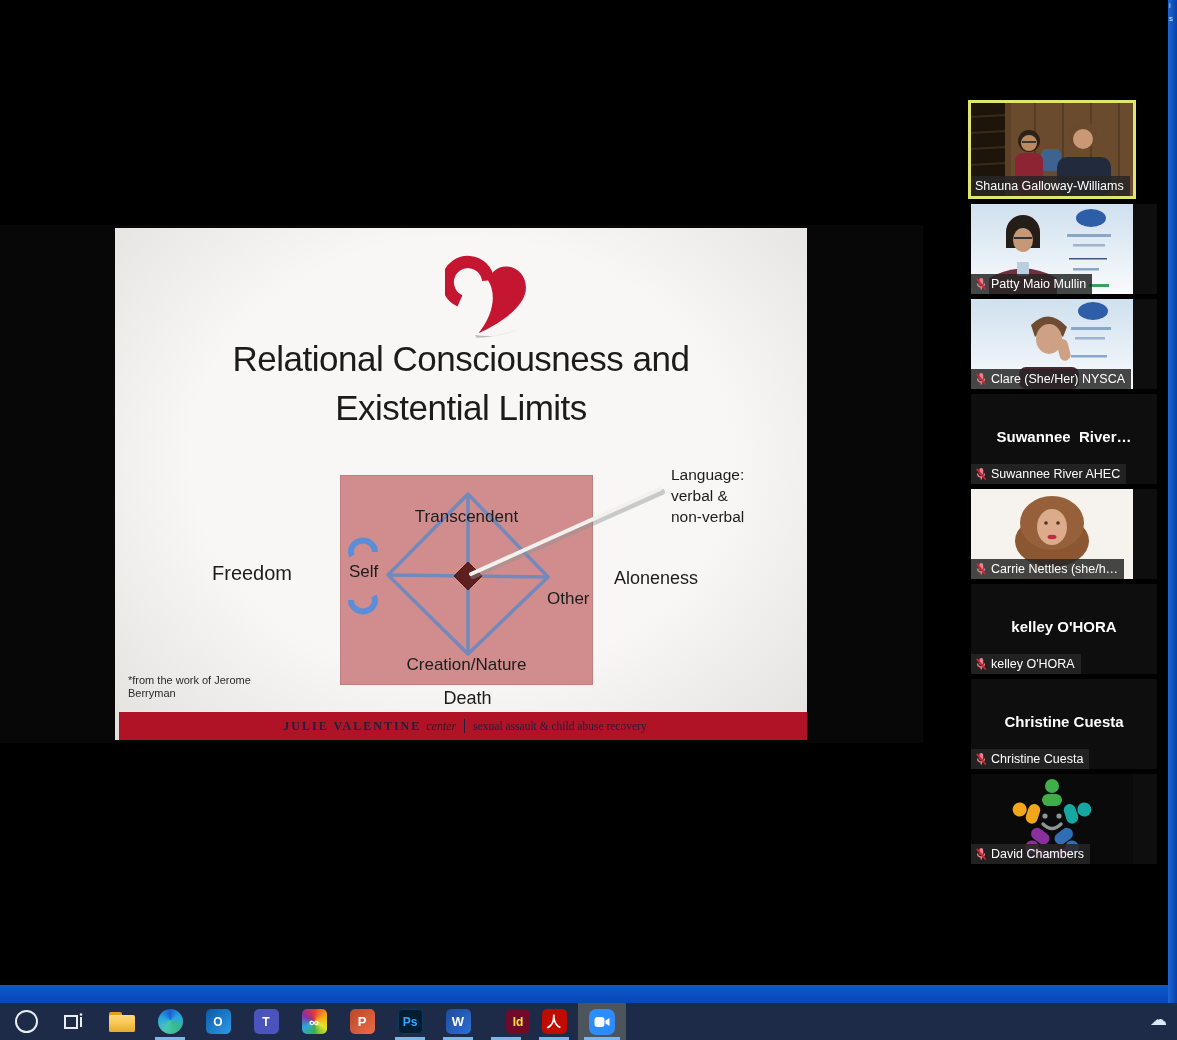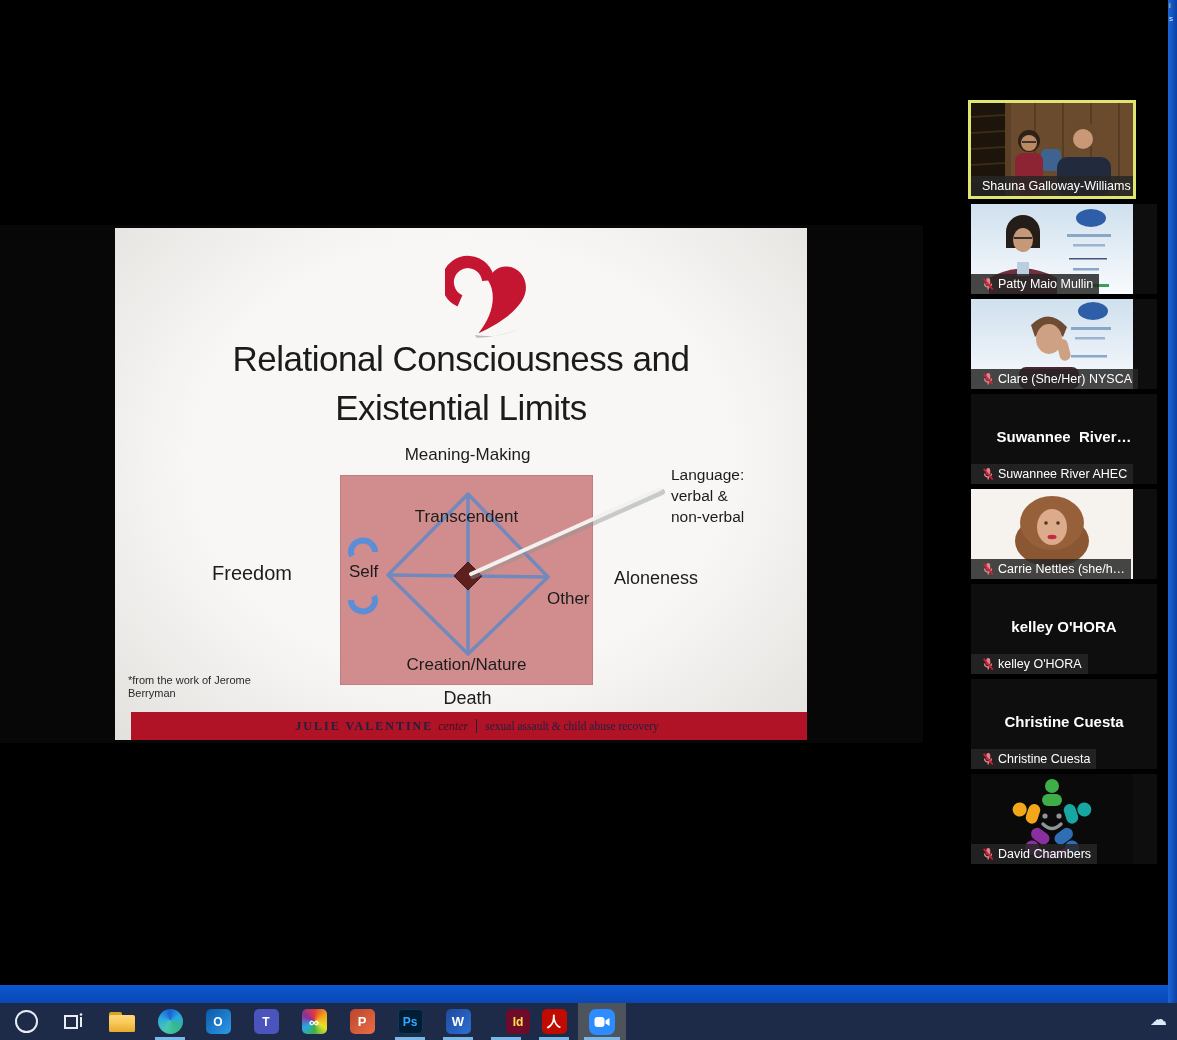--- a/index.html
+++ b/index.html
@@ -39,37 +39,37 @@
   .creation{left:0;bottom:9px;width:100%;text-align:center;}
   .self{left:8px;top:86px;}
   .other{left:206px;top:93px;margin-top:20px;}
   .diamond-svg{position:absolute;left:0;top:0;}
   .spin-svg{position:absolute;left:6px;top:54px;}
 
   .pointer-svg{position:absolute;left:0;top:0;pointer-events:none;}
 
   .attrib{position:absolute;left:13px;top:446px;font-size:11px;line-height:13px;color:#2a2a2a;}
 
-  .footer{position:absolute;left:16px;bottom:0;width:100%;height:28px;background:#b01226;
+  .footer{position:absolute;left:4px;bottom:0;width:100%;height:28px;background:#b01226;
     display:flex;align-items:center;justify-content:center;
     font-family:"Liberation Serif",serif;color:#22203d;}
   .footer .org{font-weight:bold;font-size:12px;letter-spacing:2px;}
   .footer .ctr{font-style:italic;font-size:12px;margin-left:5px;color:#3d1020;}
   .footer .sep{display:inline-block;width:1px;height:14px;background:#22203d;margin:0 8px;}
   .footer .tag{font-size:11.5px;}
 
   
   .tile{position:absolute;left:971px;width:186px;height:90px;background:#0e0e0e;overflow:hidden;}
   .tile.active{left:968px;top:100px;width:168px;height:99px;box-sizing:border-box;
     border:3px solid #dfe56e;}
   .tile.active .vid{box-shadow:inset 0 0 16px rgba(132,205,66,.55);}
   .vid{position:absolute;inset:0;}
   .name-bar{position:absolute;left:0;bottom:0;max-width:100%;display:inline-flex;align-items:center;
     background:rgba(38,38,38,.85);color:#fff;font-size:12.5px;line-height:20px;
-    padding:0 6px 0 11px;white-space:nowrap;overflow:hidden;}
+    padding:0 6px 0 4px;white-space:nowrap;overflow:hidden;}
   .name-bar .mic{margin-right:4px;flex:0 0 auto;}
   .center-name{position:absolute;left:0;top:38%;width:100%;text-align:center;
     color:#fff;font-weight:bold;font-size:15px;white-space:pre;}
 
   
   .taskbar{position:absolute;left:0;top:1003px;width:1177px;height:37px;background:#1d2b49;z-index:6;}
   .cells{position:absolute;left:2px;top:0;height:37px;display:flex;}
   .cell{width:48px;height:37px;display:flex;align-items:center;justify-content:center;position:relative;}
   .cell.running::after{content:"";position:absolute;bottom:0;left:9px;width:30px;height:3px;background:#79b7e8;}
   .cell.activeapp{background:#4e545c;}
@@ -111,21 +111,20 @@
       <path d="M34,99 Q60,103 84,92 Q62,101 36,102 Z" fill="#a7abaf" opacity="0.8"></path>
       <path d="M17,60 A23,23 0 1 1 49,37" stroke="#c41531" stroke-width="14" fill="none"></path>
       <path d="M49,37 C52,27 61,20 71,21 C83,22 92,32 92,45 C92,62 74,80 38,97 C52,79 57,61 53,46 C52,42 50,39 49,37 Z" fill="#c41531"></path>
     </svg>
 
     <div class="slide-title">
       <div>Relational Consciousness and</div>
       <div>Existential Limits</div>
     </div>
 
-    <div class="lbl meaning">Meaning-Making</div>
     <div class="lbl freedom">Freedom</div>
     <div class="lbl aloneness">Aloneness</div>
     <div class="lbl death">Death</div>
 
     <div class="lbl language">
       <div>Language:</div>
       <div>verbal &amp;</div>
       <div>non-verbal</div>
     </div>
 

